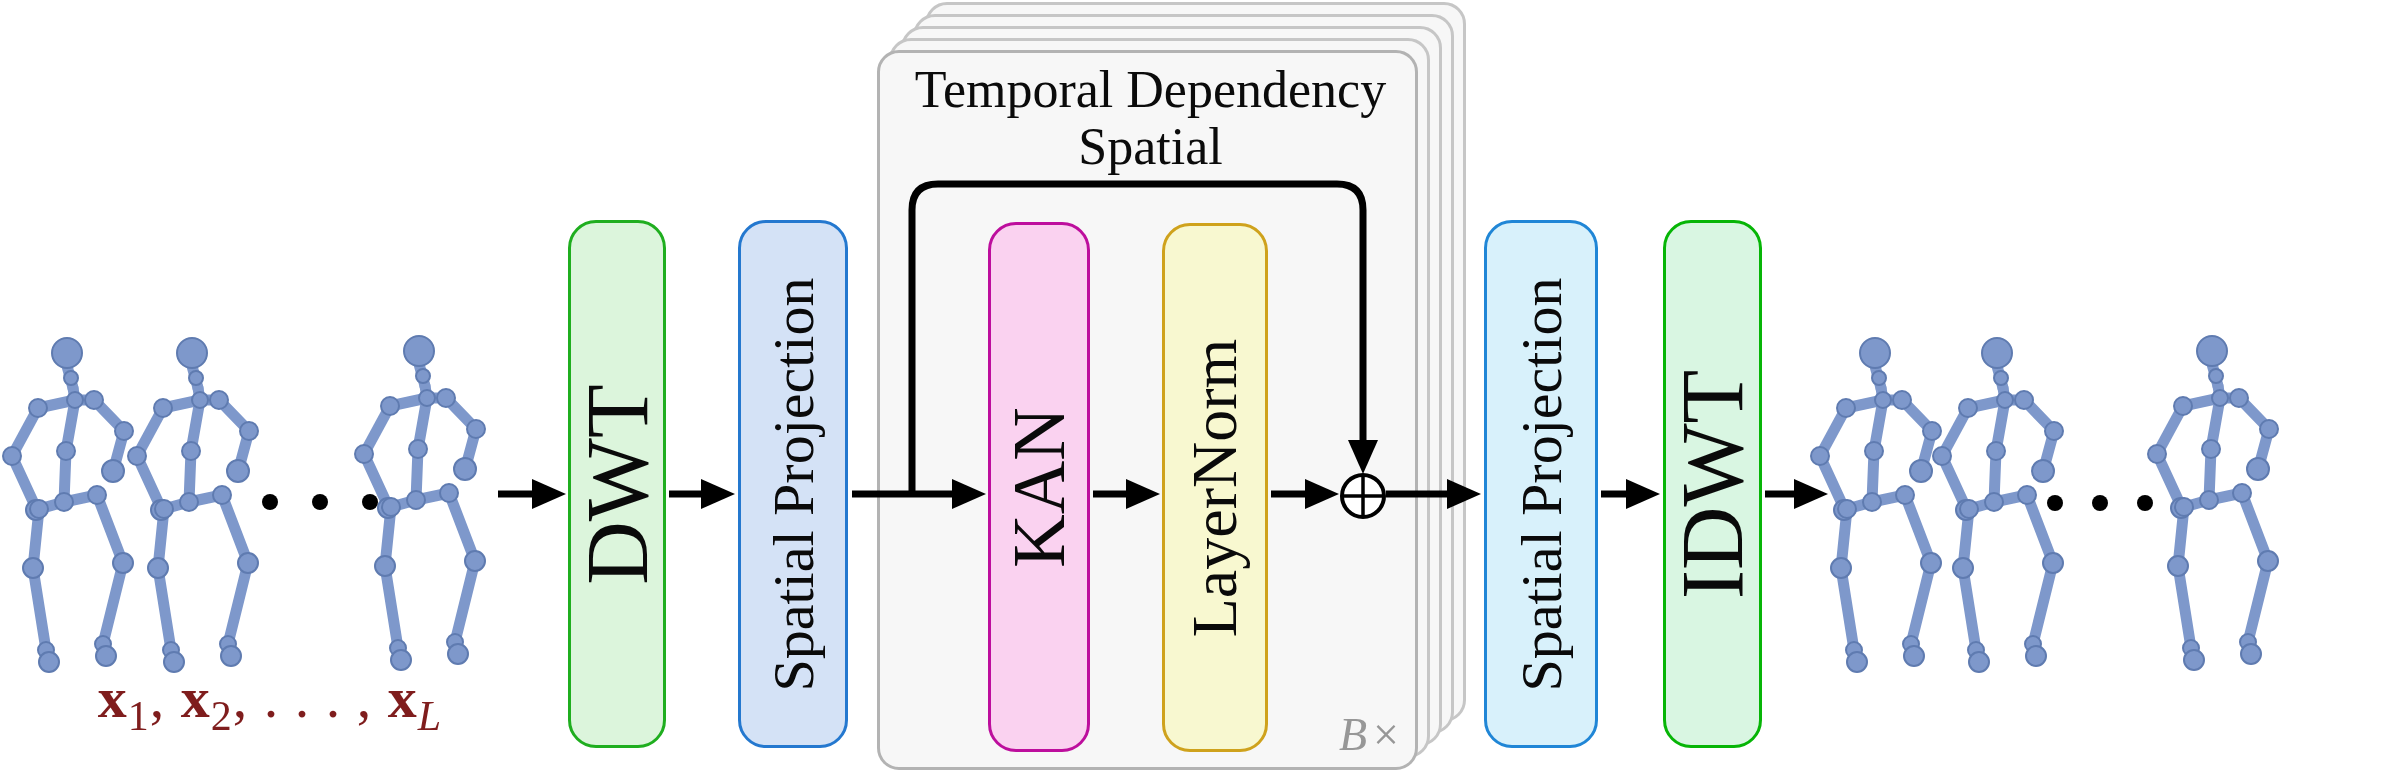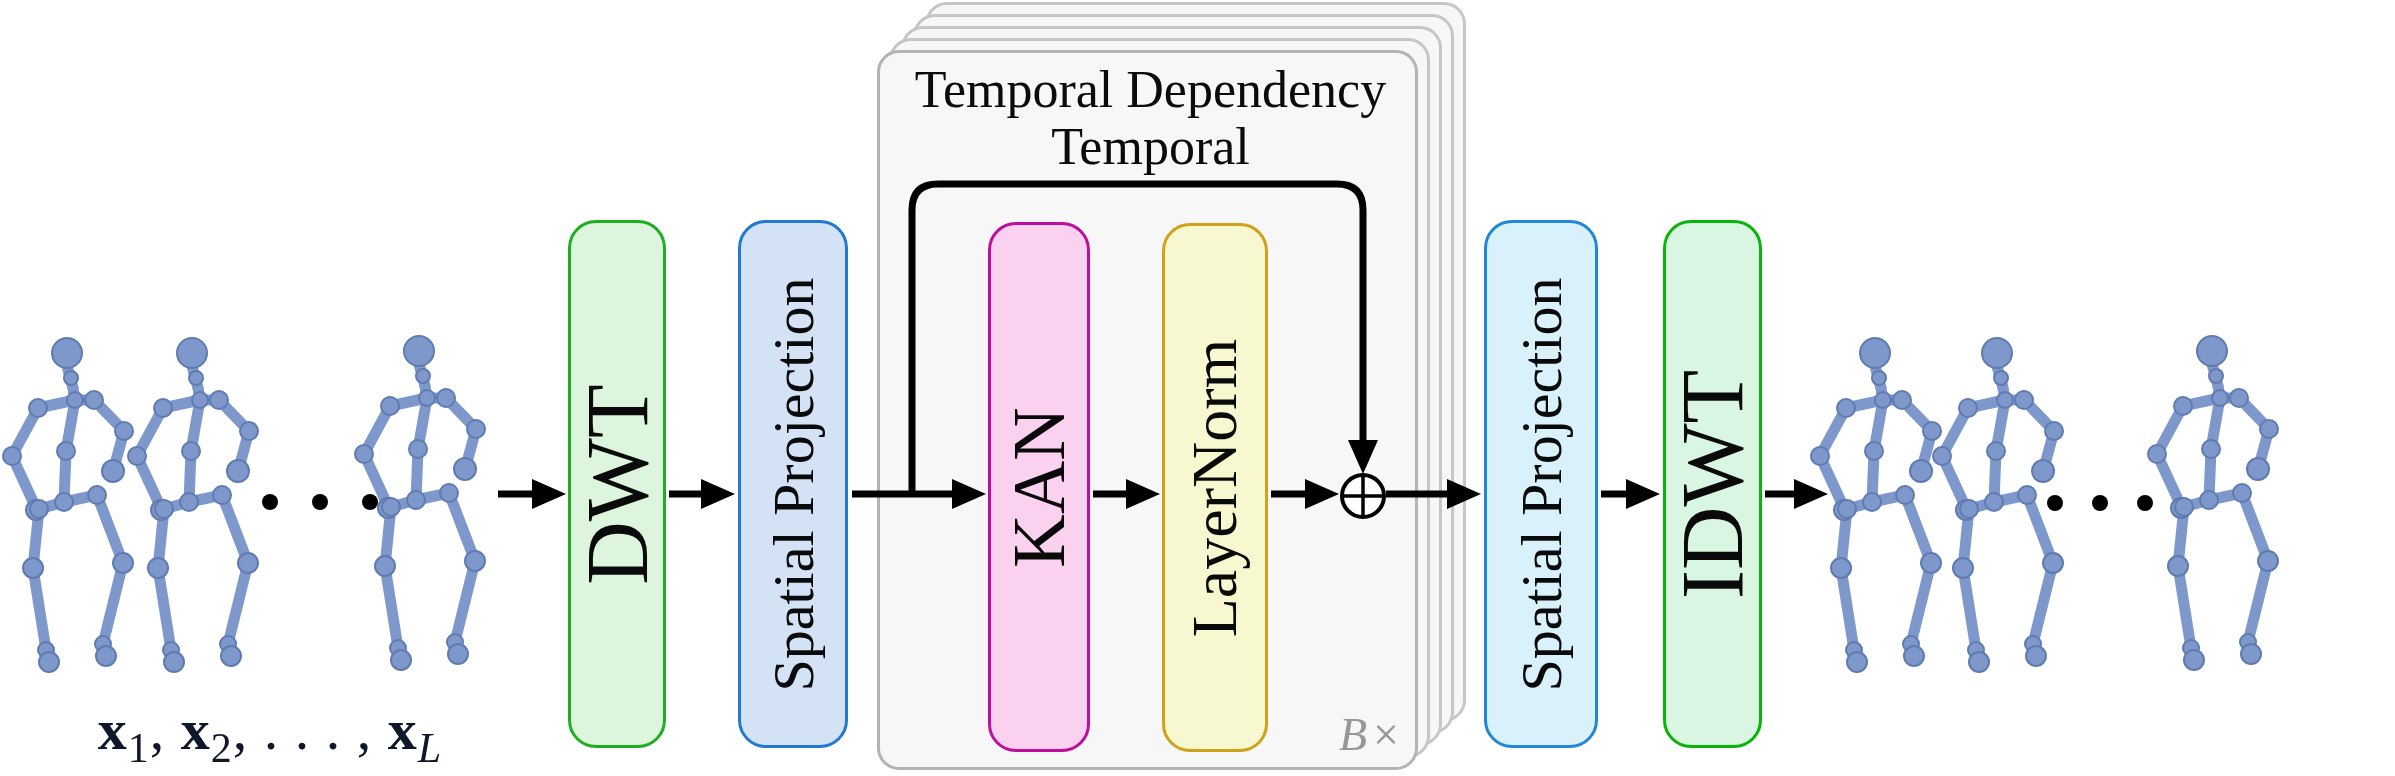--- a/index.html
+++ b/index.html
@@ -37,42 +37,42 @@
   .box-kan  {left:988px; top:222px;width:102px;height:530px;background:#fad2f0;border-color:#bd0e9d;}
   .box-ln   {left:1162px;top:223px;width:106px;height:529px;background:#f8f8d0;border-color:#cfa21c;}
   .box-sp2  {left:1484px;top:220px;width:114px;height:528px;background:#d8f1fb;border-color:#2086d6;}
   .box-idwt {left:1663px;top:220px;width:99px; height:528px;background:#d9f6e2;border-color:#06b506;}
   .fs-big{font-size:88px;}
   .fs-kan{font-size:74px;}
   .fs-ln{font-size:64px;}
   .fs-sp{font-size:58px;}
   
   .seq-label{
-    position:absolute;top:668px;text-align:center;color:#0f172a;
-    font-size:58px;line-height:1.05;letter-spacing:1px;white-space:nowrap;margin-top:32px;
+    position:absolute;top:668px;text-align:center;color:#7f1d1d;
+    font-size:58px;line-height:1.05;letter-spacing:1px;white-space:nowrap;
   }
   .seq-label .v{font-weight:bold;}
   .seq-label sub{font-size:42px;line-height:0;}
   .seq-label sub i{font-style:italic;}
   .lab-in{left:40px;width:460px;}
   .lab-out{left:1700px;width:695px;}
 </style>
 </head>
 <body>
 
 <div class="canvas">
 
   <div class="panel" style="left:925px;top:2px;"></div>
   <div class="panel" style="left:913px;top:14px;"></div>
   <div class="panel" style="left:901px;top:26px;"></div>
   <div class="panel" style="left:889px;top:38px;"></div>
   <div class="panel front" style="left:877px;top:50px;">
     <div class="tdl-title" style="top:8px;">
       <div>Temporal Dependency</div>
-      <div>Temporal</div>
+      <div>Spatial</div>
     </div>
     <div class="repeat-badge">
       <span class="b">B</span><span class="x">×</span>
     </div>
   </div>
 
   <div class="vbox box-dwt">
     <span class="lbl fs-big">DWT</span>
   </div>
   <div class="vbox box-sp1">

